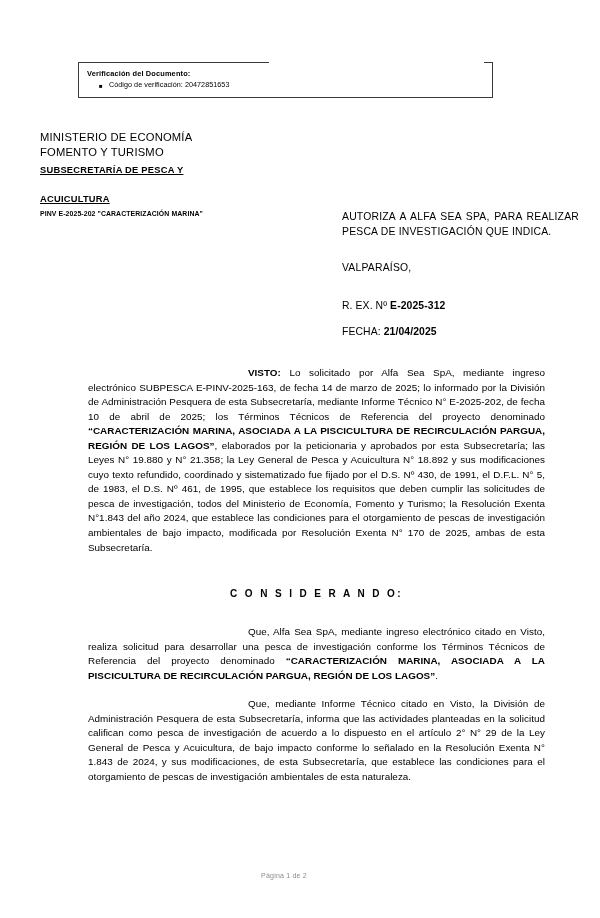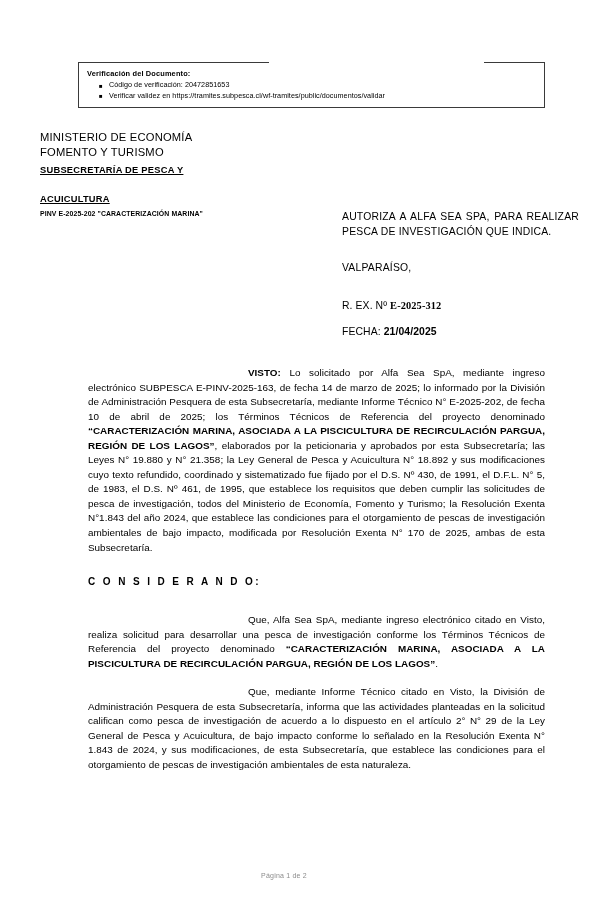--- a/index.html
+++ b/index.html
@@ -20,21 +20,21 @@
     position: absolute;
     inset: 0;
     background: #ffffff;
   }
 
   
   .verif-box {
     position: absolute;
     left: 78px;
     top: 62px;
-    width: 467px;
+    width: 415px;
     box-sizing: border-box;
     border: 1px solid #3a3a3a;
     padding: 5px 10px 6px 8px;
   }
   
   .verif-box::before {
     content: "";
     position: absolute;
     left: 190px;
     top: -2px;
@@ -119,21 +119,21 @@
     font-size: 10.4px;
     line-height: 14.6px;
     letter-spacing: 0.2px;
   }
   .rhead-res {
     margin-top: 22px;
     font-size: 10.4px;
     line-height: 15px;
     letter-spacing: 0.1px;
   }
-  .rhead-res b { font-weight: bold; font-family: Liberation Serif, serif; }
+  .rhead-res b { font-weight: bold; }
   .rhead-date {
     margin-top: 11px;
     font-size: 10.4px;
     line-height: 15px;
     letter-spacing: 0.1px;
   }
   .rhead-date b { font-weight: bold; }
 
   
   .body {
@@ -146,21 +146,22 @@
     font-size: 9.9px;
     line-height: 14.55px;
     text-align: justify;
     letter-spacing: 0.02px;
     margin: 0;
   }
   .para b { font-weight: bold; }
   .para .lead { display: inline-block; width: 160px; }
 
   .considerando {
-    margin: 21px 0 0 0;
+    margin: 33px 0 0 0;
+    text-align: center;
     font-size: 10px;
     font-weight: bold;
     letter-spacing: 2.4px;
   }
   .gap-1 { height: 26px; }
   .gap-2 { height: 14px; }
 
   
   .footer {
     position: absolute;
@@ -178,24 +179,20 @@
 <body>
 
 <div class="page">
 
   <div class="verif-box">
     <div class="verif-title">Verificación del Documento:</div>
     <ul class="verif-list">
       <li>
         <span class="bullet">■</span>
         <span>Código de verificación: 20472851653</span>
-      </li>
-      <li>
-        <span class="bullet">■</span>
-        <span>Verificar validez en https://tramites.subpesca.cl/wf-tramites/public/documentos/validar</span>
       </li>
     </ul>
   </div>
 
   <div class="letterhead">
     <div class="lh-ministry">MINISTERIO DE ECONOMÍA</div>
     <div class="lh-ministry">FOMENTO Y TURISMO</div>
     <div class="lh-sub">SUBSECRETARÍA DE PESCA Y</div>
     <div class="lh-sub" style="margin-top:16px">ACUICULTURA</div>
     <div class="lh-pinv">PINV E-2025-202 "CARACTERIZACIÓN MARINA"</div>

